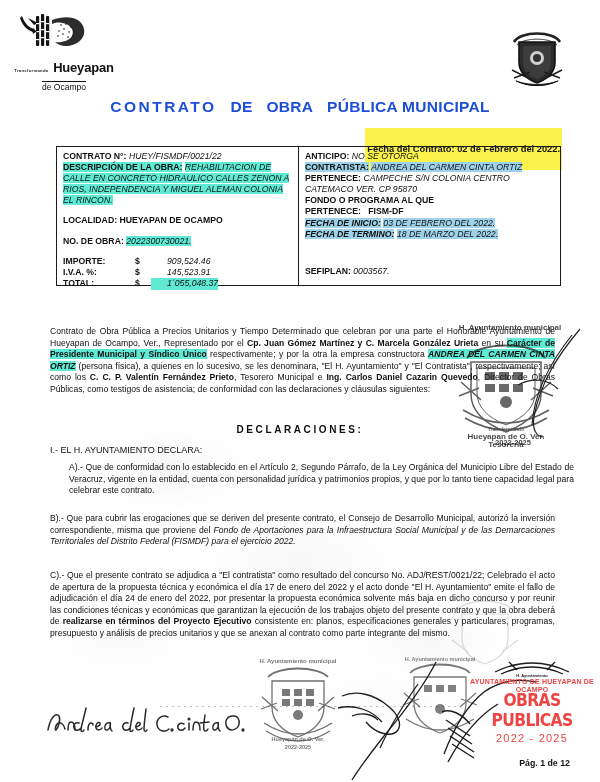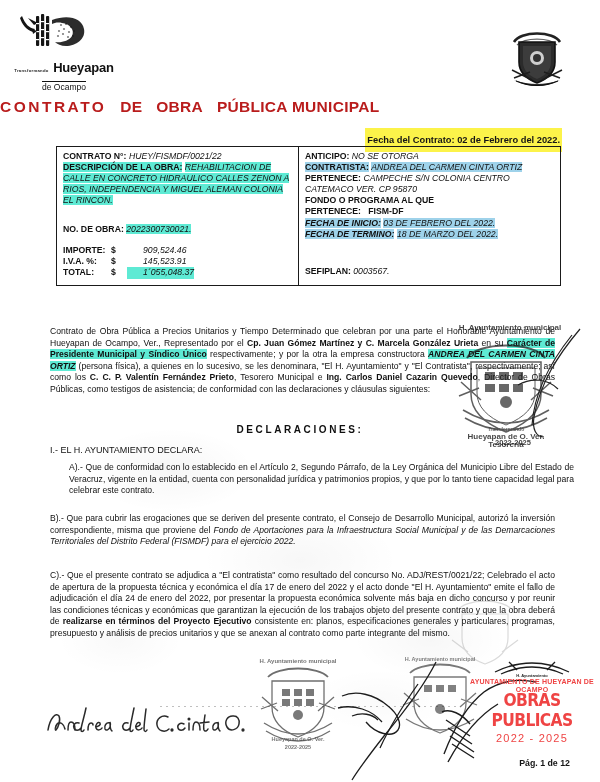--- a/index.html
+++ b/index.html
@@ -46,30 +46,30 @@
     font-size:8.5px;font-weight:normal;color:#111;line-height:10px;
     border-top:1px solid #111;display:inline-block;padding-top:0px;
   }
 
   .crest{
     position:absolute;left:508px;top:28px;width:58px;height:62px;
   }
 
   .doc-title{
     position:absolute;left:0;right:0;top:98px;
-    text-align:left;
+    text-align:center;
     font-size:15.5px;font-weight:bold;letter-spacing:.3px;
-    color:#b91c1c;
+    color:#1d4ed8;
   }
   .doc-title span.sp{letter-spacing:2.5px;}
 
   .contract-date{
     position:absolute;right:38px;top:128px;
     font-size:9.3px;font-weight:bold;color:#151515;
-    background:#fcf34a;padding:7px 2px;
+    background:#fcf34a;padding:16px 2px;
   }
 
   
   .info-table{
     position:absolute;left:56px;top:146px;
     width:505px;height:140px;
     border:1.6px solid #1a1a1a;
     display:flex;
     box-sizing:border-box;
   }
@@ -82,21 +82,21 @@
   }
   .col-left{width:242px;border-right:1.6px solid #1a1a1a;}
   .col-right{flex:1;}
   .lbl{font-weight:bold;}
   .val{font-style:italic;}
   .hl-y{background:#5eead4;}
   .hl-b{background:#9ed2ea;}
   .row-gap{height:9px;}
   .amounts{margin-top:9px;}
   .amounts .arow{display:flex;font-size:8.7px;line-height:11.4px;}
-  .amounts .acap{font-weight:bold;width:48px;}
+  .amounts .acap{font-weight:bold;width:72px;}
   .amounts .adol{font-weight:bold;width:16px;}
   .amounts .anum{font-style:italic;padding-left:16px;}
 
   
   .body-block{
     position:absolute;left:50px;width:505px;
     font-size:8.6px;line-height:11.6px;
     text-align:justify;
     color:#101010;
   }
@@ -251,20 +251,24 @@
     <div class="info-col col-left">
       <div>
         <span class="lbl">CONTRATO N°:</span>
         <span class="val">HUEY/FISMDF/0021/22</span>
       </div>
       <div>
         <span class="lbl hl-y">DESCRIPCIÓN DE LA OBRA:</span>
         <span class="val hl-y">REHABILITACION DE CALLE EN CONCRETO HIDRAULICO CALLES ZENON A RIOS, INDEPENDENCIA Y MIGUEL ALEMAN COLONIA EL RINCON.</span>
       </div>
       <div class="row-gap"></div>
+      <div>
+        <span class="lbl">LOCALIDAD:</span>
+        <span class="lbl">HUEYAPAN DE OCAMPO</span>
+      </div>
       <div class="row-gap"></div>
       <div>
         <span class="lbl">NO. DE OBRA:</span>
         <span class="val hl-y">2022300730021.</span>
       </div>
       <div class="amounts">
         <div class="arow">
           <span class="acap">IMPORTE:</span>
           <span class="adol">$</span>
           <span class="anum">909,524.46</span>

